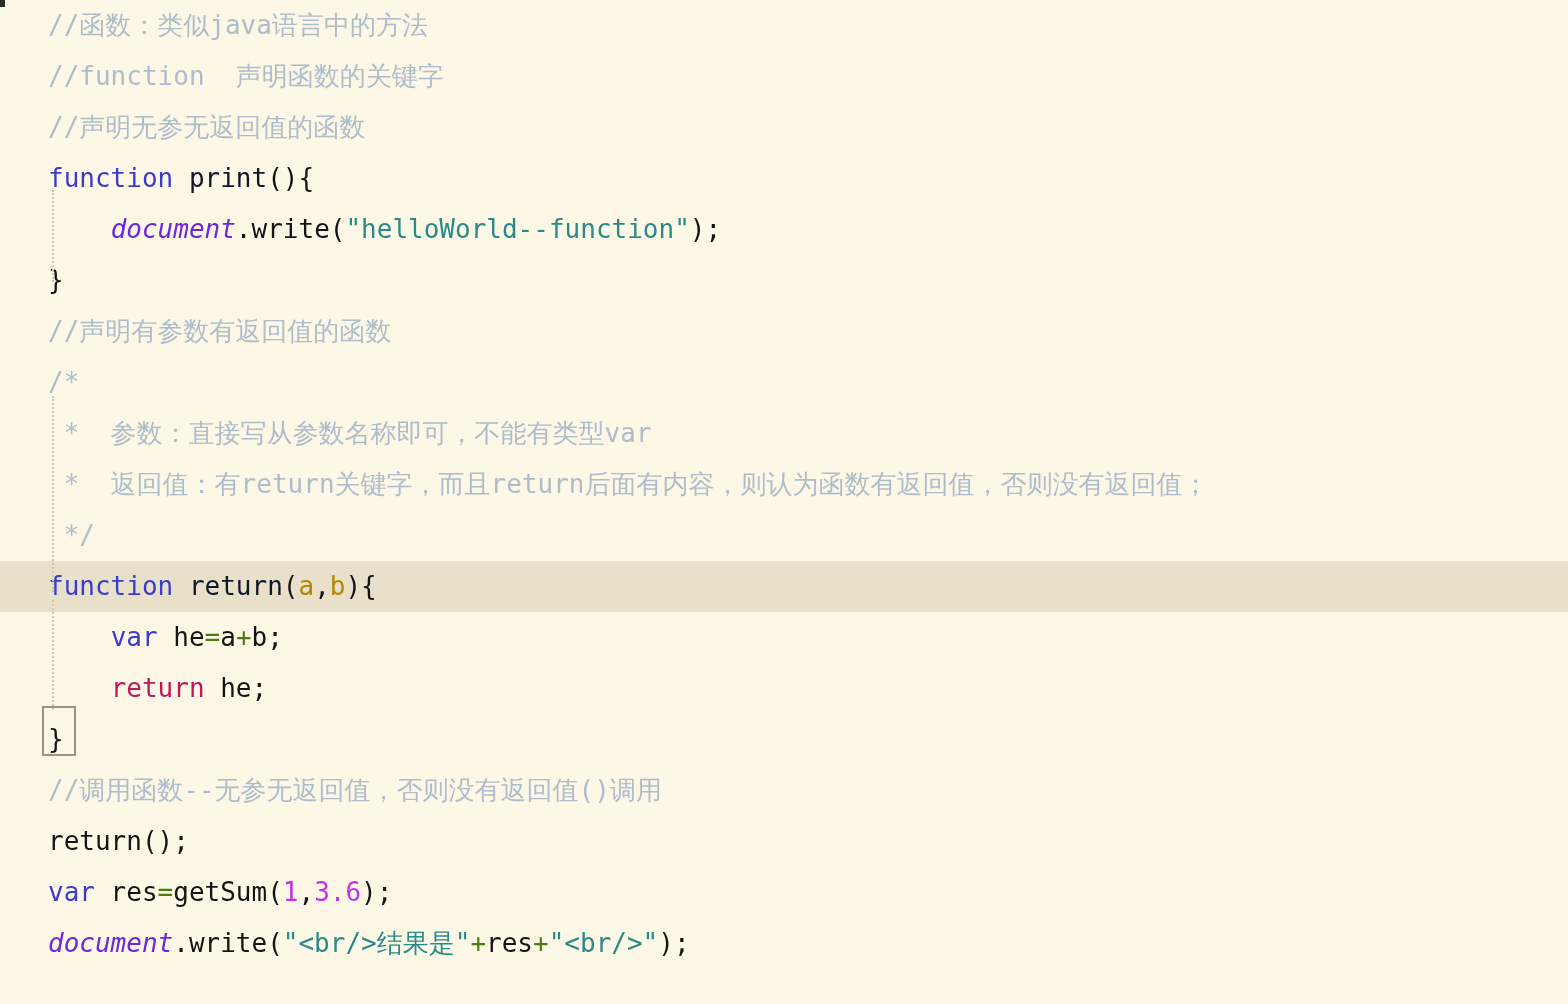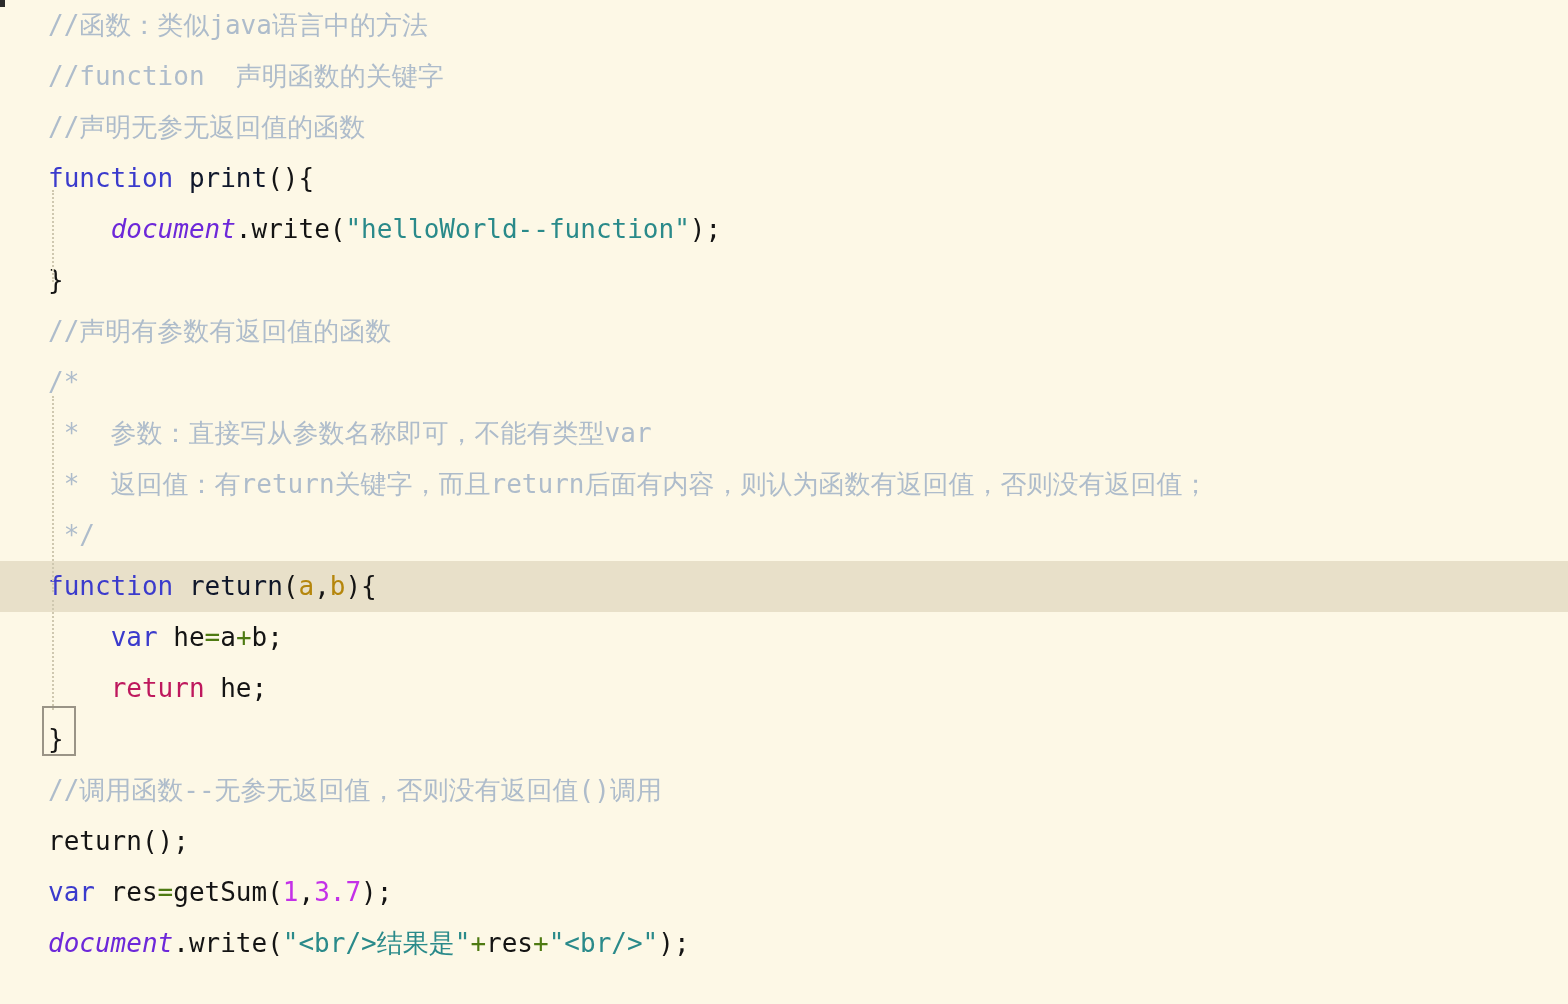--- a/index.html
+++ b/index.html
@@ -89,21 +89,21 @@
       <div class="code-line"><span class="tok-comment">/*</span></div>
       <div class="code-line"><span class="tok-comment"> *  参数：直接写从参数名称即可，不能有类型var</span></div>
       <div class="code-line"><span class="tok-comment"> *  返回值：有return关键字，而且return后面有内容，则认为函数有返回值，否则没有返回值；</span></div>
       <div class="code-line"><span class="tok-comment"> */</span></div>
       <div class="code-line highlighted"><span class="tok-keyword">function </span><span class="tok-fnname">return</span><span class="tok-plain">(</span><span class="tok-param">a</span><span class="tok-plain">,</span><span class="tok-param">b</span><span class="tok-plain">){</span></div>
       <div class="code-line"><span class="tok-plain">    </span><span class="tok-keyword">var</span><span class="tok-plain"> he</span><span class="tok-operator">=</span><span class="tok-plain">a</span><span class="tok-operator">+</span><span class="tok-plain">b;</span></div>
       <div class="code-line"><span class="tok-plain">    </span><span class="tok-return">return</span><span class="tok-plain"> he;</span></div>
       <div class="code-line"><span class="tok-plain">}</span></div>
       <div class="code-line"><span class="tok-comment">//调用函数--无参无返回值，否则没有返回值()调用</span></div>
       <div class="code-line"><span class="tok-plain">return();</span></div>
-      <div class="code-line"><span class="tok-keyword">var</span><span class="tok-plain"> res</span><span class="tok-operator">=</span><span class="tok-plain">getSum(</span><span class="tok-number">1</span><span class="tok-plain">,</span><span class="tok-number">3.7</span><span class="tok-plain">);</span></div>
+      <div class="code-line"><span class="tok-keyword">var</span><span class="tok-plain"> res</span><span class="tok-operator">=</span><span class="tok-plain">getSum(</span><span class="tok-number">1</span><span class="tok-plain">,</span><span class="tok-number">3.6</span><span class="tok-plain">);</span></div>
       <div class="code-line"><span class="tok-object">document</span><span class="tok-plain">.write(</span><span class="tok-string">"&lt;br/&gt;结果是"</span><span class="tok-operator">+</span><span class="tok-plain">res</span><span class="tok-operator">+</span><span class="tok-string">"&lt;br/&gt;"</span><span class="tok-plain">);</span></div>
     </div>
   <div id="guides-host">
       <div class="indent-guide" style="top: 190px; height: 92px;"></div>
       <div class="indent-guide" style="top: 396px; height: 196px;"></div>
       <div class="indent-guide" style="top: 600px; height: 110px;"></div>
     </div>
   <div id="braces-host">
       <div class="brace-box" style="left: 42px; top: 706px; width: 34px; height: 50px;"></div>
     </div>

